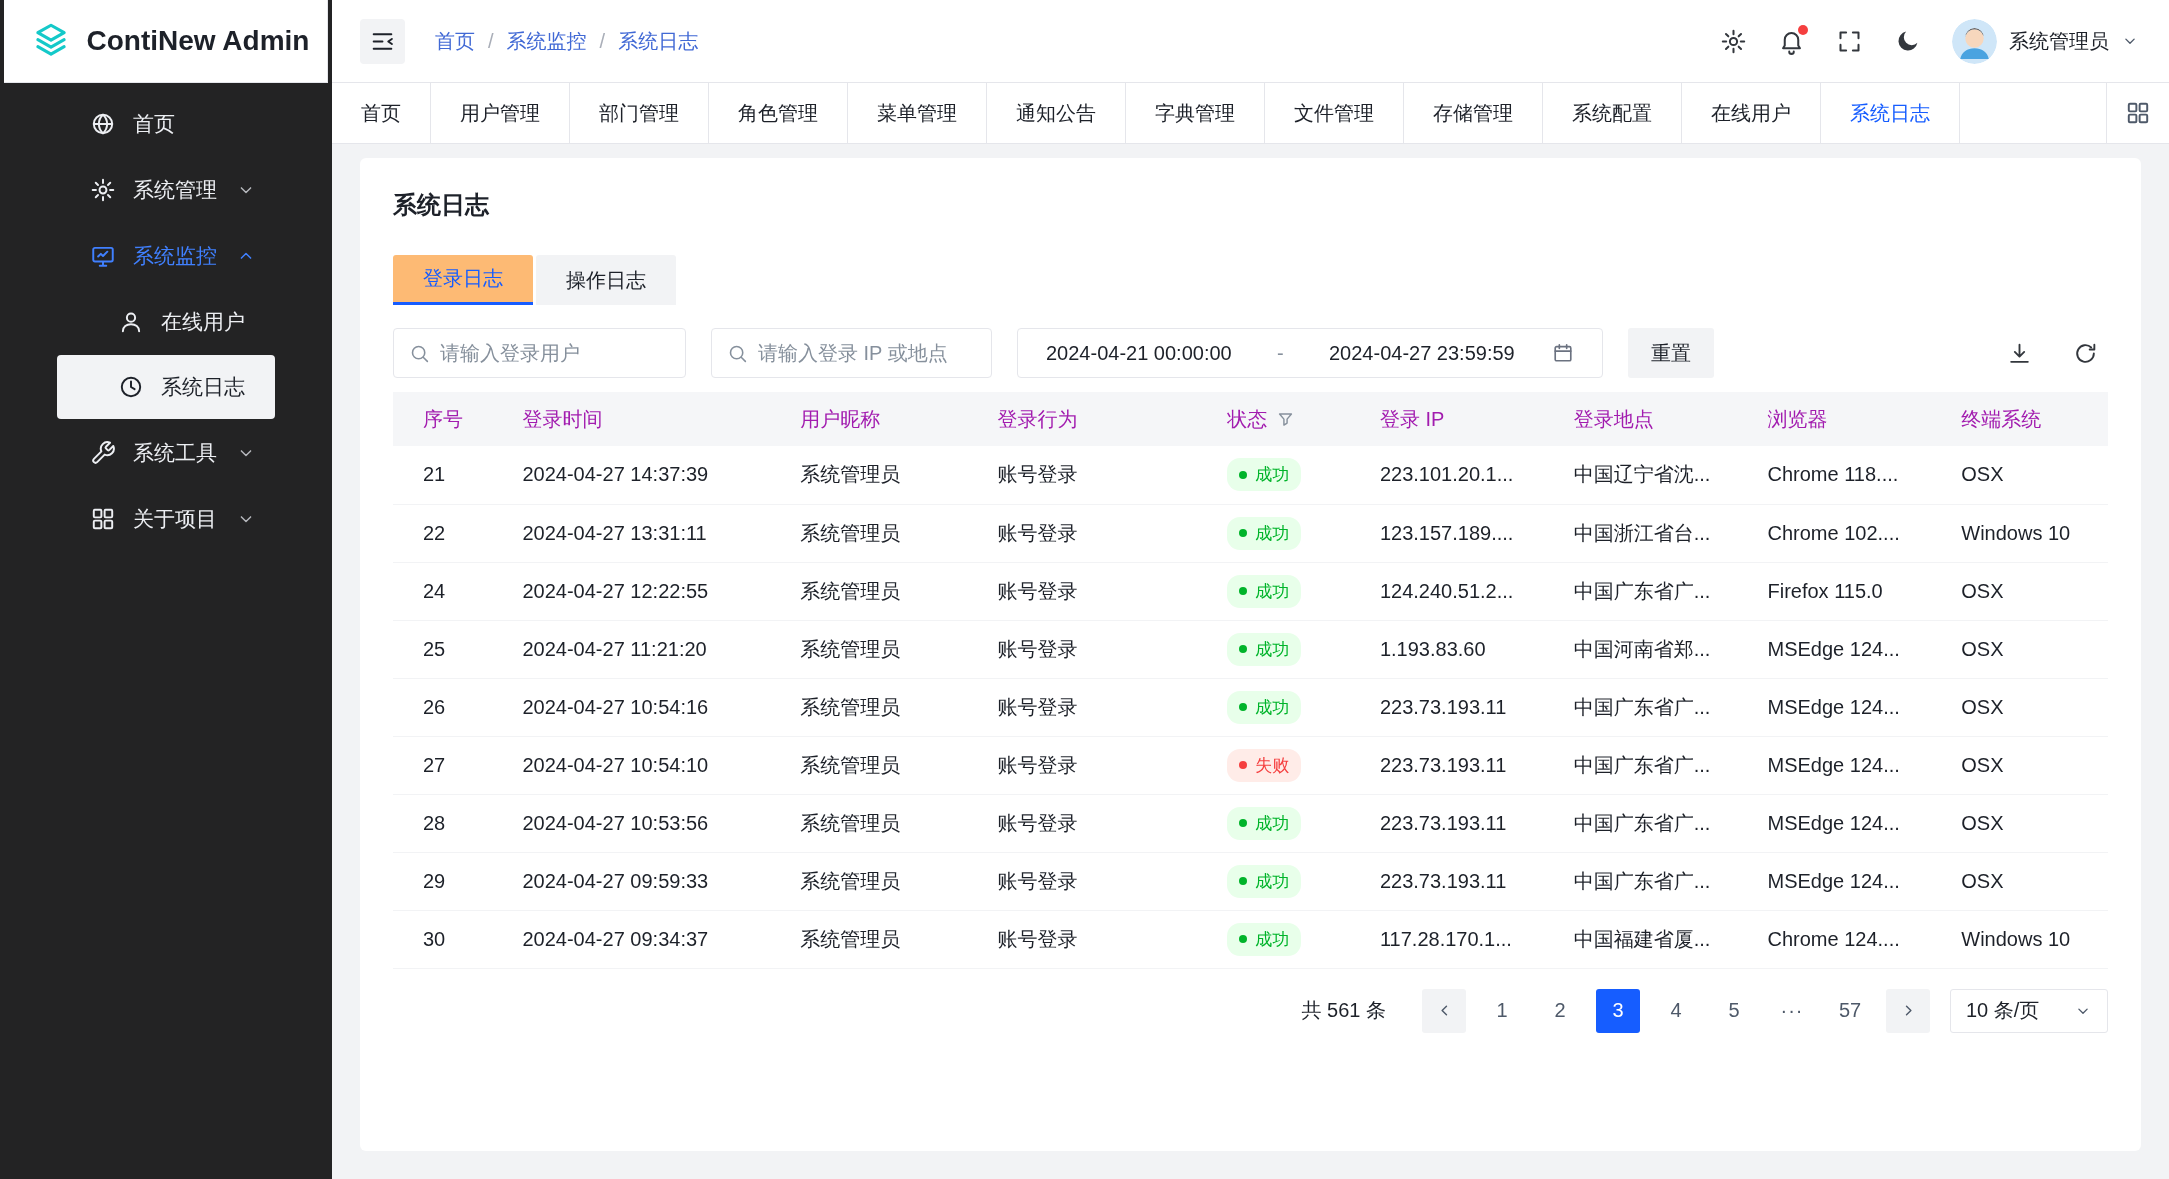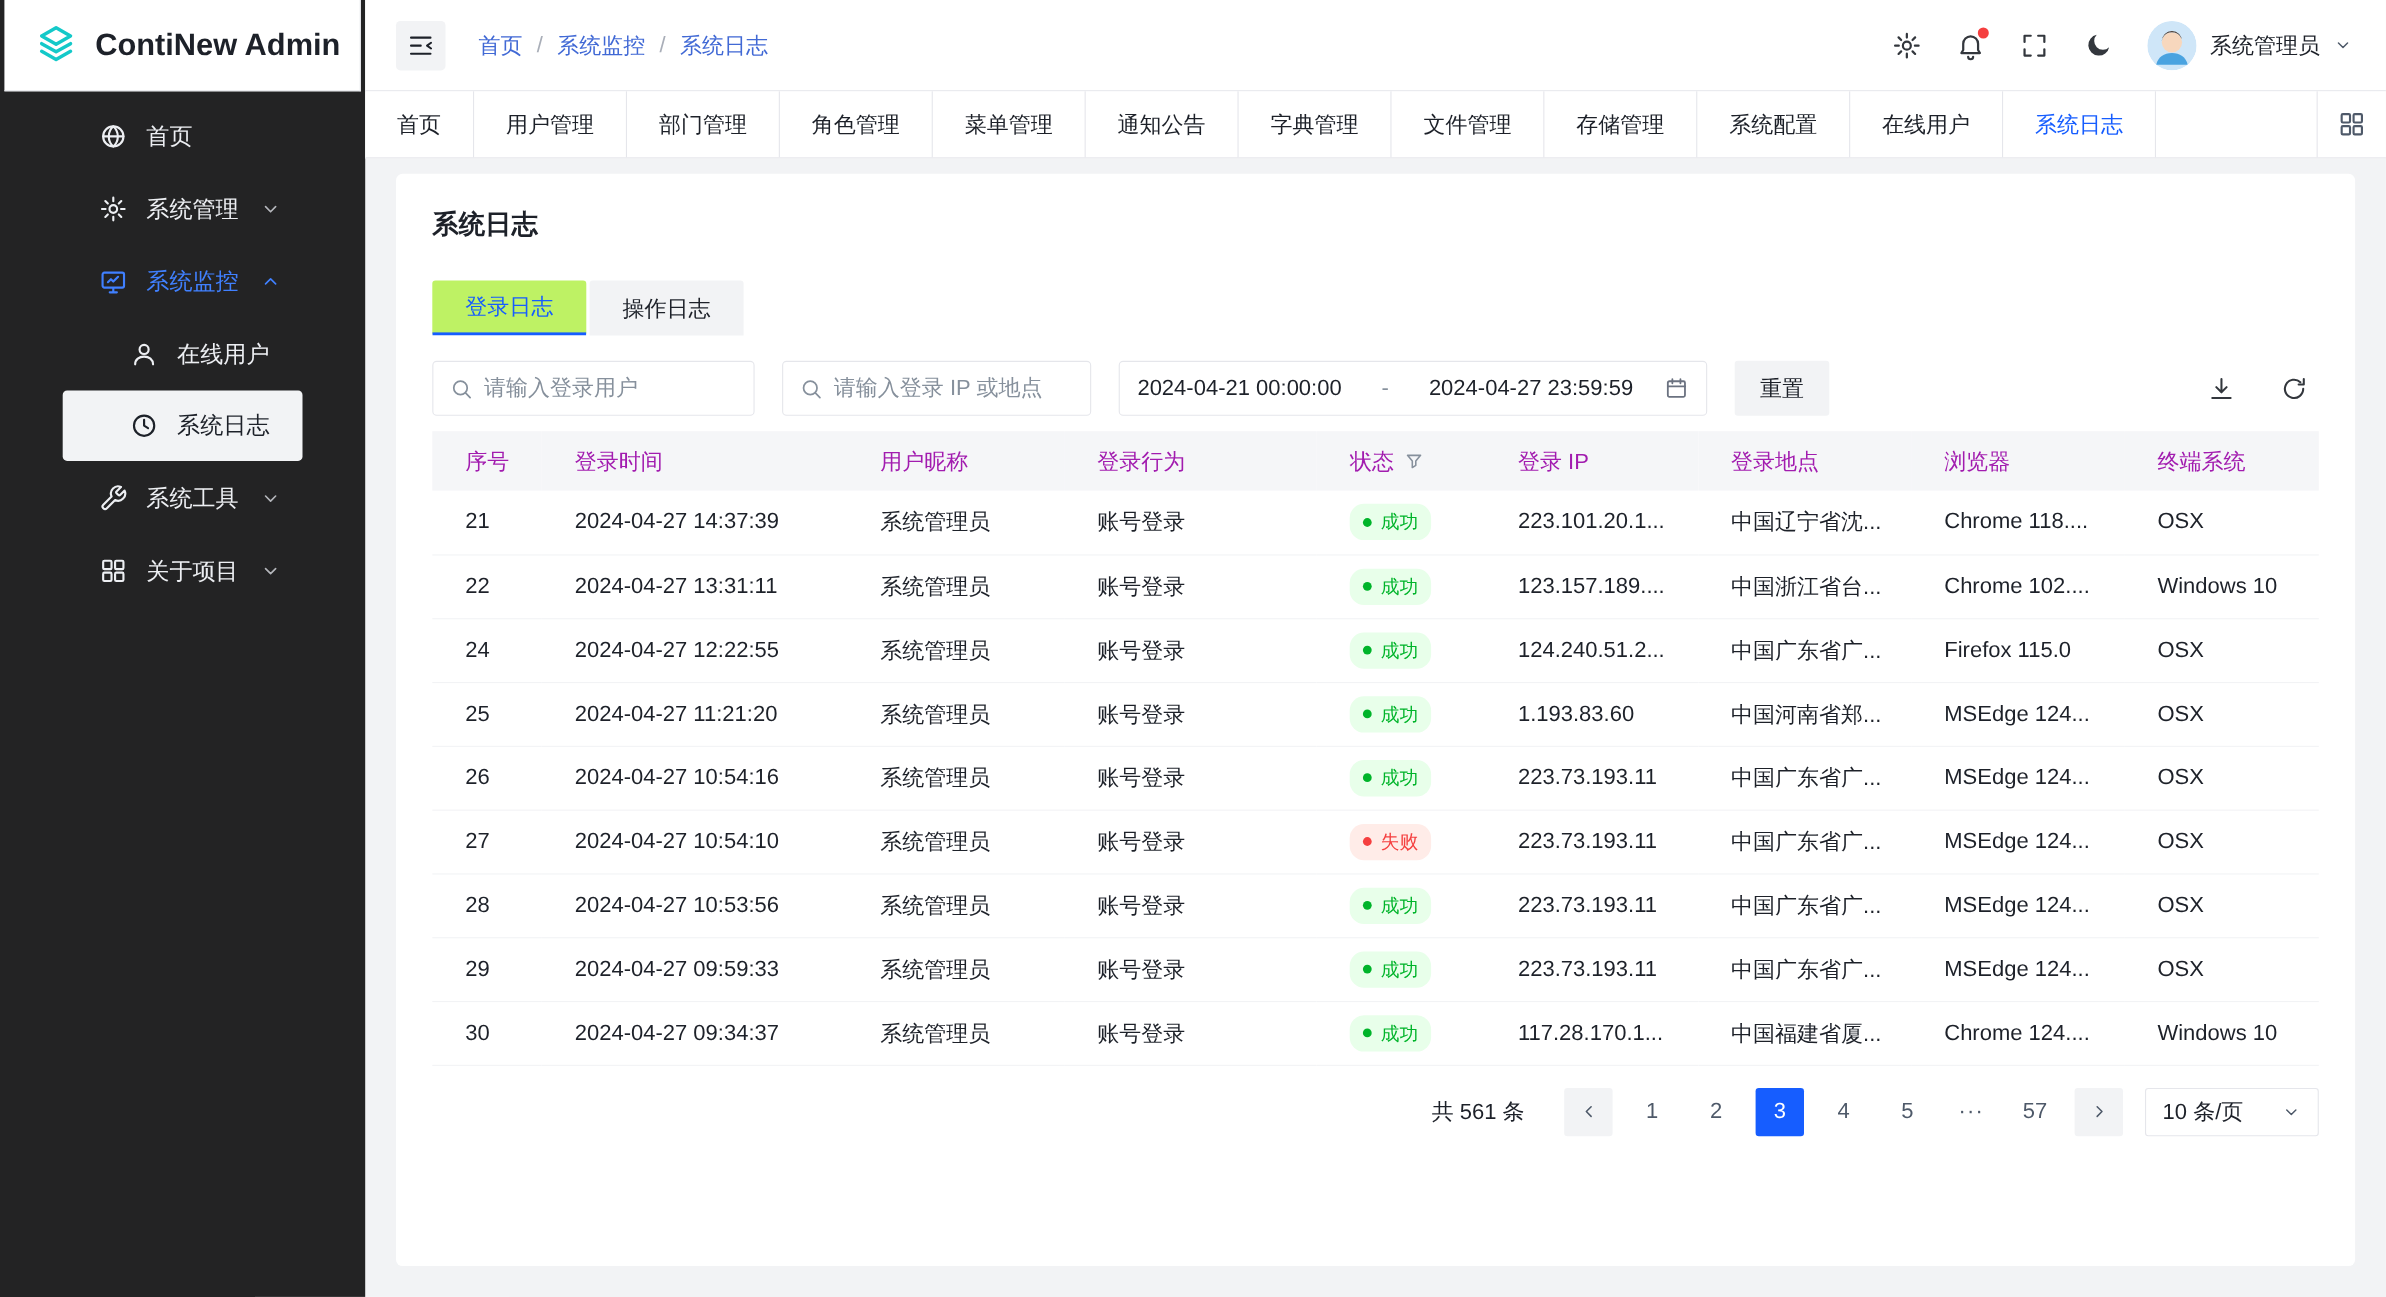--- a/index.html
+++ b/index.html
@@ -56,33 +56,33 @@
                 display:flex; align-items:center; justify-content:center; cursor:pointer; }
 
   
   .content { flex:1; padding:14px 28px 28px; min-height:0; }
   .card { background:#fff; border-radius:6px; height:100%; padding:33px 33px 0; }
   .page-title { font-size:24px; font-weight:600; line-height:28px; margin-bottom:36px; }
 
   .log-tabs { display:flex; gap:3px; margin-bottom:23px; }
   .log-tab { height:50px; padding:0 30px; display:flex; align-items:center; font-size:20px;
              color:#1d2129; background:#f2f3f5; cursor:pointer; border-radius:3px 3px 0 0; }
-  .log-tab.active { background:#bef264; color:#165dff; border-bottom:3px solid #165dff; font-weight:500; }
+  .log-tab.active { background:#fdba74; color:#165dff; border-bottom:3px solid #165dff; font-weight:500; }
 
   .filters { display:flex; align-items:center; gap:25px; margin-bottom:14px; }
   .input-box { height:50px; border:1px solid #e5e6eb; border-radius:4px; background:#fff;
                display:flex; align-items:center; padding:0 15px; gap:10px; color:#86909c; }
   .input-box .ic { width:21px; height:21px; }
   .input-box input { border:none; outline:none; font-size:20px; font-family:inherit; color:#0369a1;
                      width:100%; background:transparent; }
   .input-box input::placeholder { color:#86909c; }
   .input-user { width:293px; }
   .input-ip { width:281px; }
-  .date-range { width:535px; height:50px; border:1px solid #e5e6eb; border-radius:4px; background:#fff;
-                display:flex; align-items:center; justify-content:space-between; padding:0 16px;
+  .date-range { width:586px; height:50px; border:1px solid #e5e6eb; border-radius:4px; background:#fff;
+                display:flex; align-items:center; justify-content:space-between; padding:0 28px;
                 font-size:20px; color:#1d2129; cursor:pointer; white-space:nowrap; }
   .date-sep { color:#86909c; padding:0 8px; }
   .date-range .ic { width:22px; height:22px; color:#6b7280; }
   .btn-reset { height:50px; padding:0 23px; background:#f2f3f5; border:none; border-radius:3px;
                font-size:20px; color:#1d2129; cursor:pointer; font-family:inherit; }
   .filter-actions { margin-left:auto; display:flex; gap:20px; }
   .tool-btn { width:46px; height:46px; border-radius:3px; background:transparent; color:#33373d;
               display:flex; align-items:center; justify-content:center; cursor:pointer; }
   .tool-btn .ic { width:25px; height:25px; }
 

